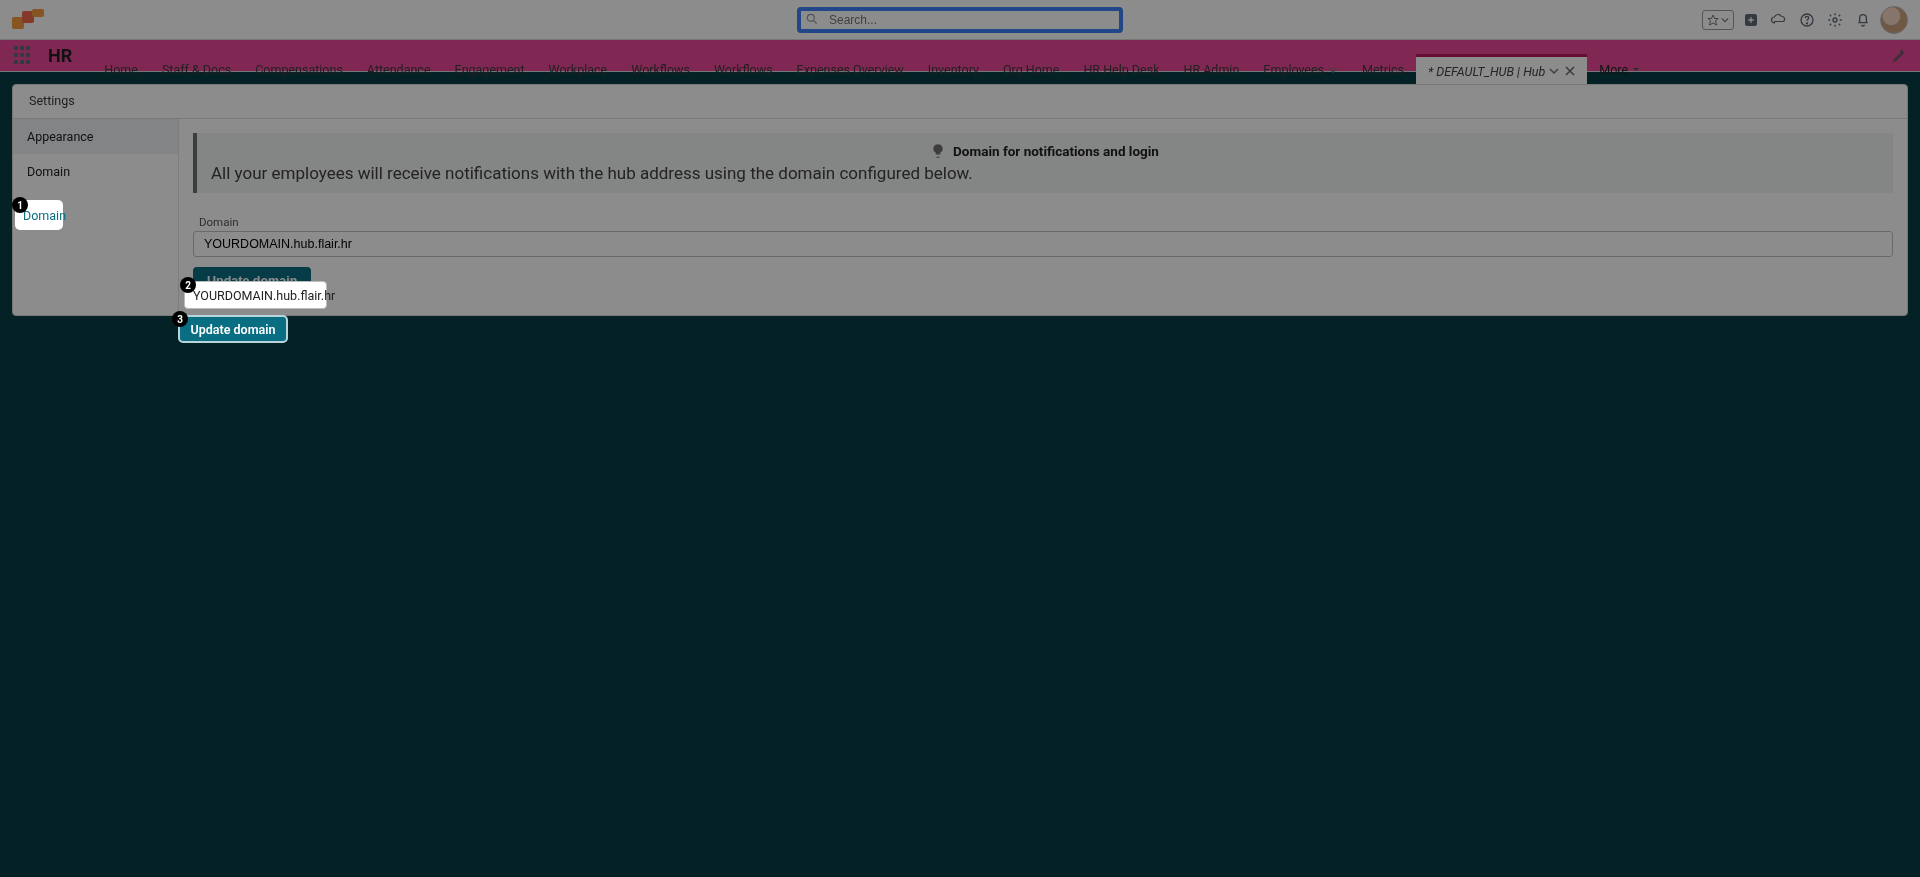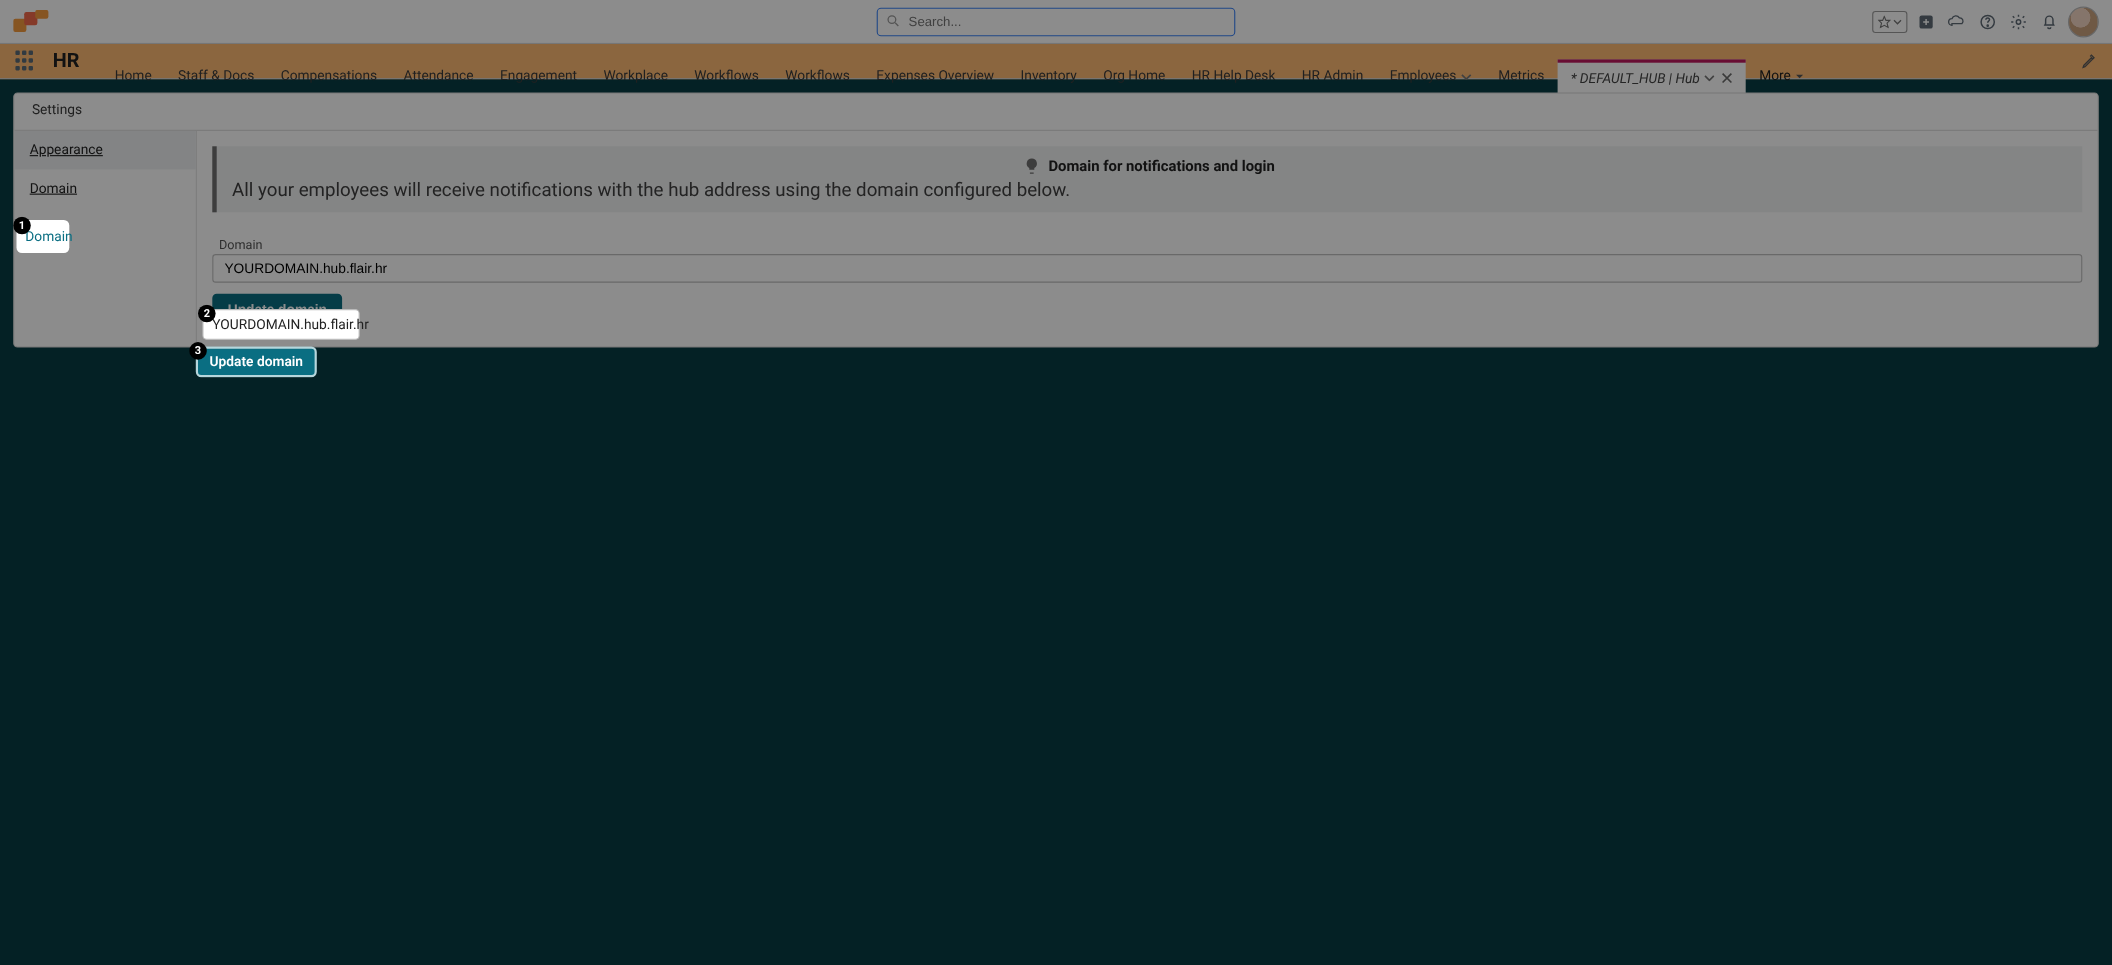--- a/index.html
+++ b/index.html
@@ -35,21 +35,21 @@
   }
   .topbar-spacer { flex: 1; }
   .search-wrap {
     position: absolute;
     left: 50%; transform: translateX(-50%);
     top: 7px;
     width: 326px;
   }
   .search {
     width: 100%; height: 26px;
-    border: 1px solid #3b82f6; border-radius: 4px;
+    border: 4px solid #3b82f6; border-radius: 4px;
     padding: 0 8px 0 28px;
     font-size: 12px;
     color: #4d7c0f;
     background: #fff;
   }
   .search-icon-pos { position:absolute; left:8px; top:5px; color:#888; }
   .topbar-right { display:flex; align-items:center; gap:6px; }
   .pill {
     height: 20px; border:1px solid #9c9c9c; border-radius:3px;
     display:flex; align-items:center; padding:0 4px; gap:2px;
@@ -60,21 +60,21 @@
     color:#5f5f5f; cursor:pointer;
   }
   .avatar {
     width:28px; height:28px; border-radius:50%;
     background: radial-gradient(circle at 40% 35%, #f3d6c3 0 38%, #caa27e 40% 100%);
     border:1px solid #bbb;
   }
   
   .navrow {
     height: 32px;
-    background: #fdba74;
+    background: #ec4899;
     display:flex;
     align-items:center;
     padding: 0 14px;
     gap: 0;
     border-bottom: 1px solid #d8d8d8;
   }
   .app-launcher {
     width:20px; height:20px; display:flex; flex-wrap:wrap; gap:2px;
     margin-right:14px; cursor:pointer;
   }
@@ -129,21 +129,20 @@
     border-bottom:1px solid #ddd;
   }
   .subtab {
     font-size:12.5px; padding-bottom:10px; cursor:pointer;
     color:#3a3a3a;
   }
   .content-row { display:flex; }
   .side {
     width:166px; border-right:1px solid #e3e3e3;
     min-height:190px;
-    text-decoration:underline;
   }
   .side-item {
     padding:10px 14px; font-size:12.5px; cursor:pointer;
   }
   .side-item.sel { background:#eef1f3; }
   .main {
     flex:1; padding:14px 14px 20px;
   }
   .info-banner {
     border-left:4px solid #6f6f6f;

